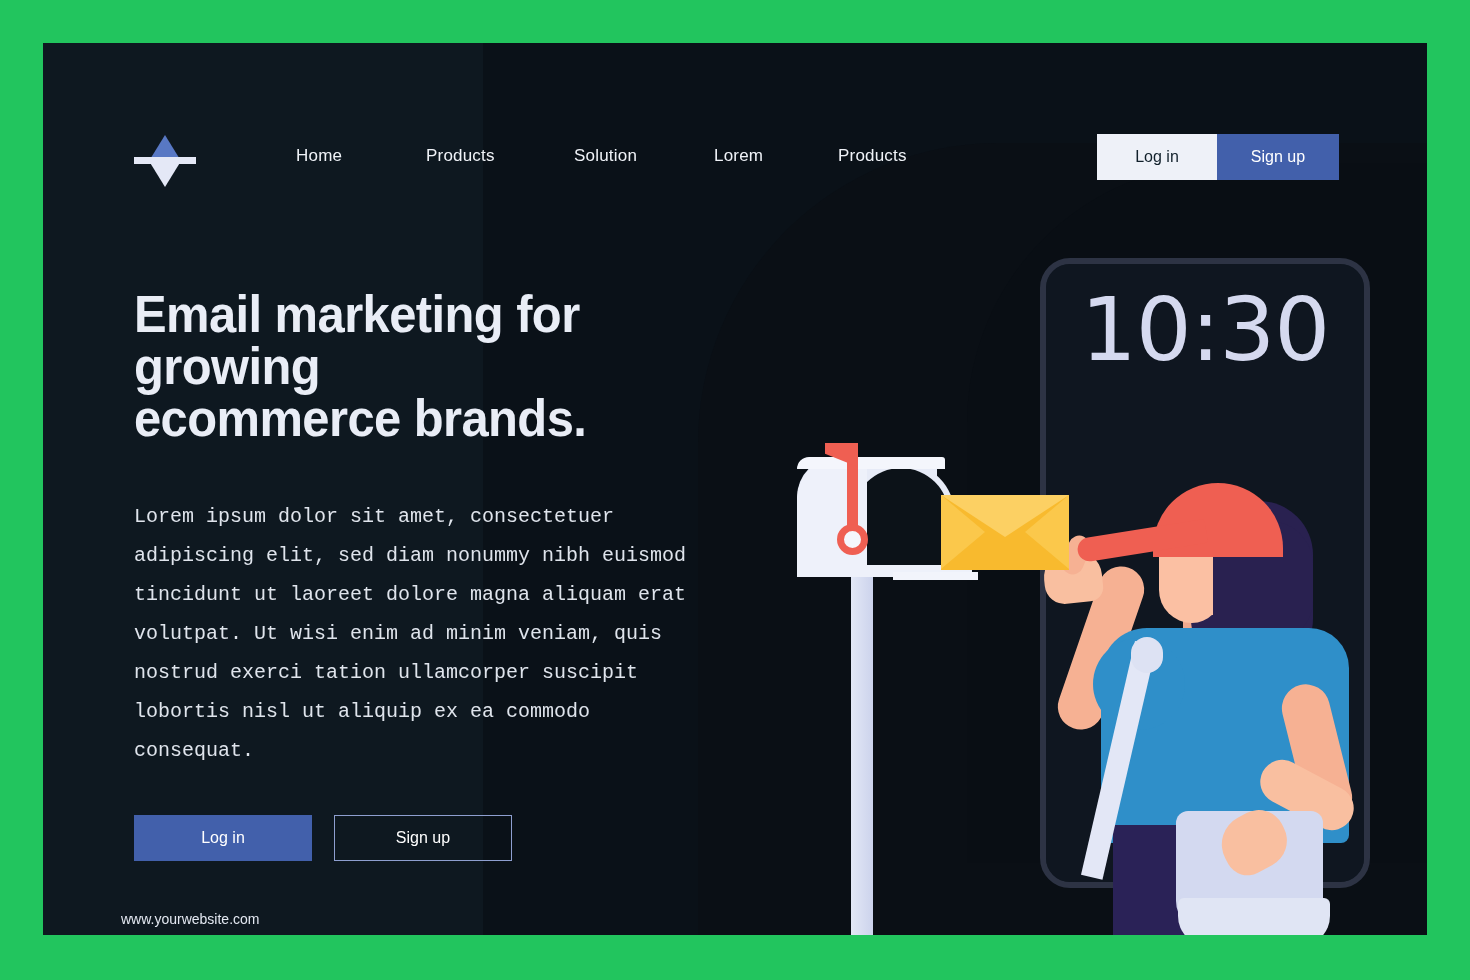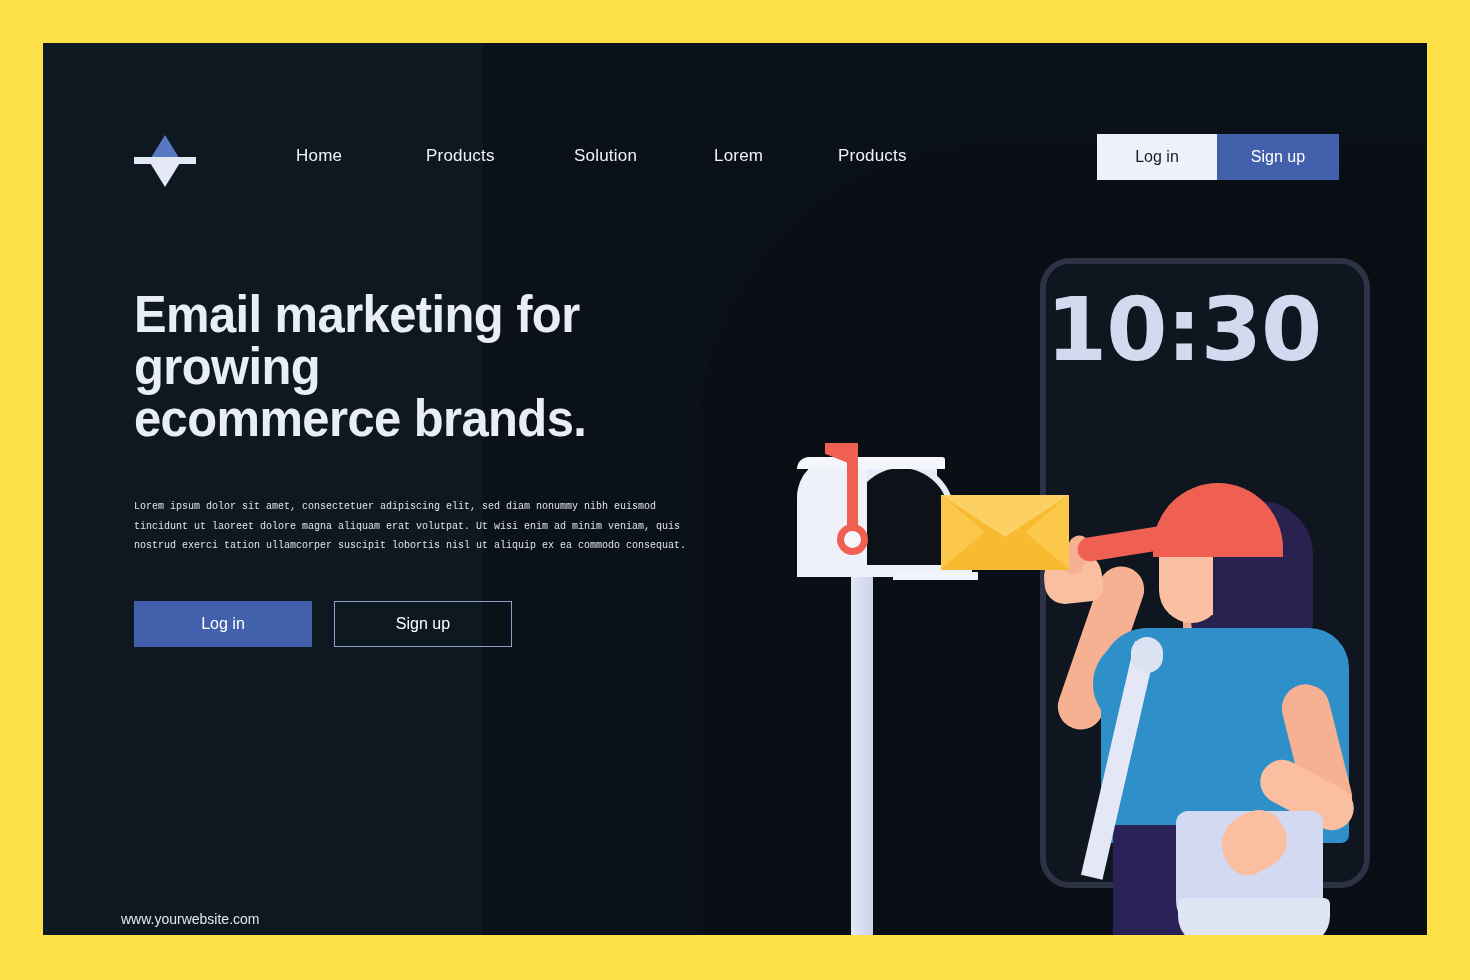--- a/index.html
+++ b/index.html
@@ -10,21 +10,21 @@
     overflow: hidden;
     background: #ccd1e8;
     font-family: "Liberation Sans", sans-serif;
   }
 
   
   #page {
     position: relative;
     width: 1470px;
     height: 980px;
-    background: #fde047;
+    background: #22c55e;
   }
 
   
   #hero {
     position: absolute;
     left: 43px;
     top: 43px;
     width: 1384px;
     height: 892px;
     background: #0e1820;
@@ -160,21 +160,21 @@
     font-weight: bold;
     letter-spacing: -0.6px;
     font-family: "Liberation Sans Narrow", "Liberation Sans", sans-serif;
     transform: scaleX(0.94);
     transform-origin: left top;
     white-space: pre-line;
   }
   .body-copy {
     margin-top: 53px;
     color: #dfe4ec;
-    font-size: 10px;
+    font-size: 20px;
     line-height: 1.95;
     font-family: "Liberation Mono", "DejaVu Sans Mono", monospace;
     width: 575px;
   }
 
   .cta-row {
     margin-top: 45px;
     display: flex;
     gap: 22px;
   }
@@ -222,24 +222,25 @@
     position: absolute;
     inset: 0;
     background: #0f1620;
     border-radius: 24px;
     overflow: hidden;
   }
   .phone-time {
     position: absolute;
     top: 22px;
     left: 0; right: 0;
+    text-align: center;
     color: #d5d9ef;
     font-size: 88px;
     line-height: 1;
-    font-weight: 700;
+    font-weight: 400;
     letter-spacing: -1px;
     font-family: "DejaVu Sans", sans-serif;
   }
   .phone-date {
     position: absolute;
     top: 124px;
     left: 0; right: 0;
     text-align: center;
     color: #c5cbe3;
     font-size: 17px;

